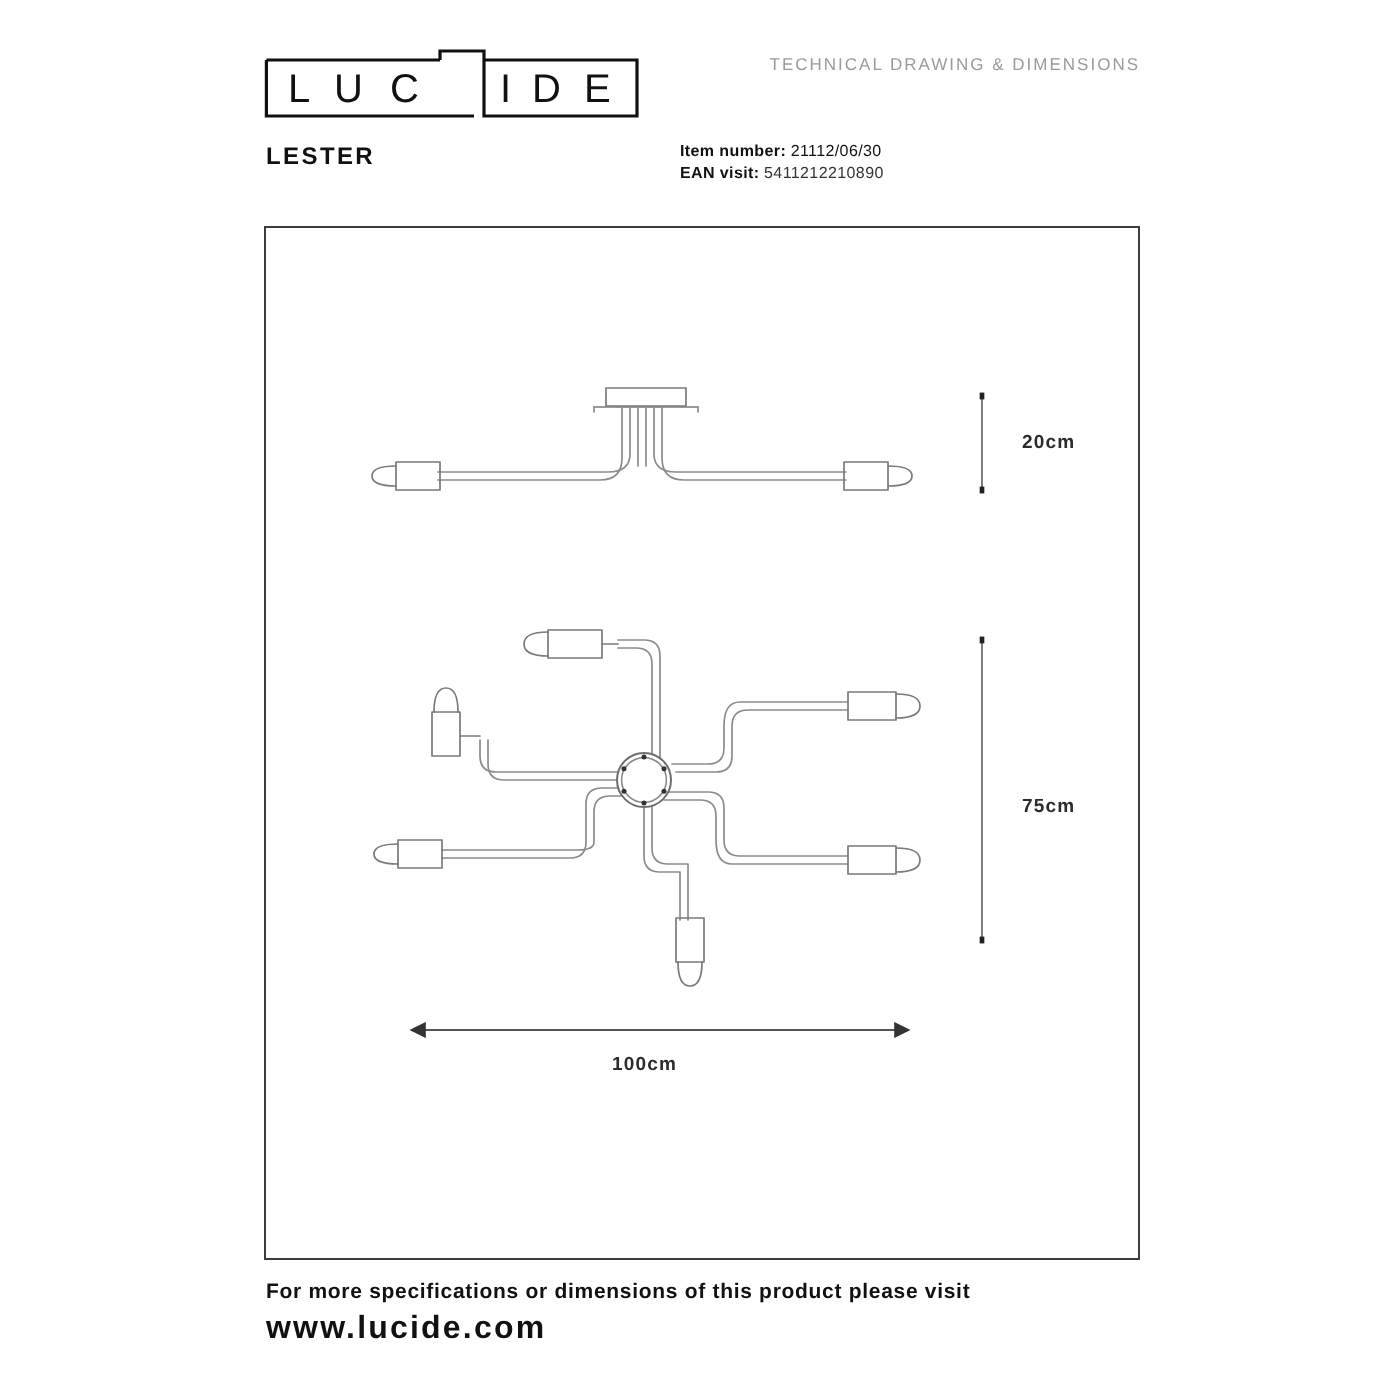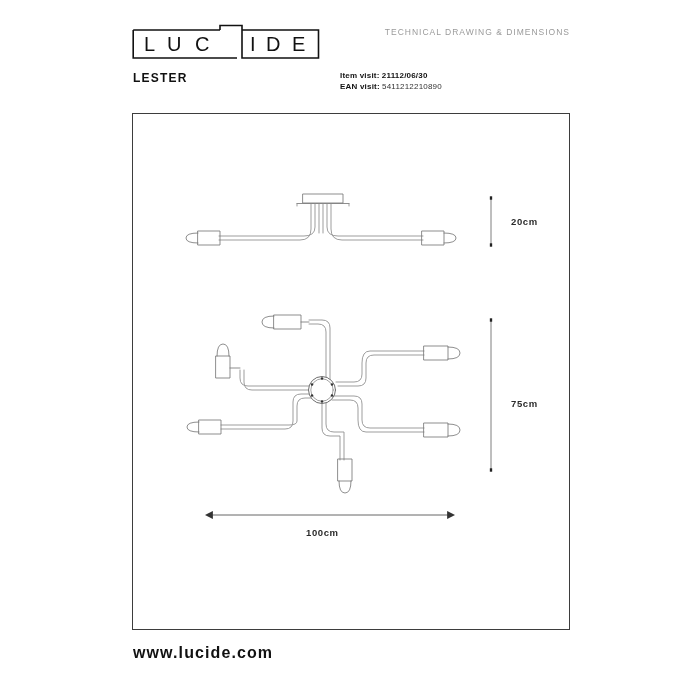--- a/index.html
+++ b/index.html
@@ -30,21 +30,21 @@
   }
 
   .product-name{
     position:absolute;left:133px;top:71px;
     font-size:12px;font-weight:bold;letter-spacing:1.2px;color:#111;
   }
 
   .codes{position:absolute;left:340px;top:70px;font-size:8px;line-height:11px;}
   .codes .row{white-space:nowrap;}
   .codes .lbl{font-weight:bold;letter-spacing:.2px;color:#111;}
-  .codes .val-b{font-weight:bold;letter-spacing:.2px;color:#111;}
+  .codes .val-b{font-weight:normal;letter-spacing:.2px;color:#111;}
   .codes .val{color:#333;letter-spacing:.2px;}
 
   
   .frame{
     position:absolute;left:132px;top:113px;
     width:438px;height:517px;
     border:1.3px solid #3d3d3d;
     background:#fff;
     box-sizing:border-box;
   }
@@ -91,21 +91,21 @@
         </g>
       </svg>
     </div>
 
     <div class="tagline">TECHNICAL DRAWING &amp; DIMENSIONS</div>
 
     <div class="product-name">LESTER</div>
 
     <div class="codes">
       <div class="row">
-        <span class="lbl">Item visit:</span>
+        <span class="lbl">Item number:</span>
         <span class="val-b">21112/06/30</span>
       </div>
       <div class="row">
         <span class="lbl">EAN visit</span><span class="lbl">:</span>
         <span class="val">5411212210890</span>
       </div>
     </div>
   </div>
 
   <div class="frame"></div>
@@ -228,16 +228,17 @@
 
       <line x1="212" y1="515" x2="448" y2="515" stroke="#555" marker-start="url(#arrL)" marker-end="url(#arrR)"></line>
     </g>
   </svg>
 
   <div class="dim-label" id="dim-20">20cm</div>
   <div class="dim-label" id="dim-75">75cm</div>
   <div class="dim-label" id="dim-100">100cm</div>
 
   <div class="footer">
+    <div class="line1">For more specifications or dimensions of this product please visit</div>
     <div class="line2">www.lucide.com</div>
   </div>
 
 </div>
 
 </body></html>

